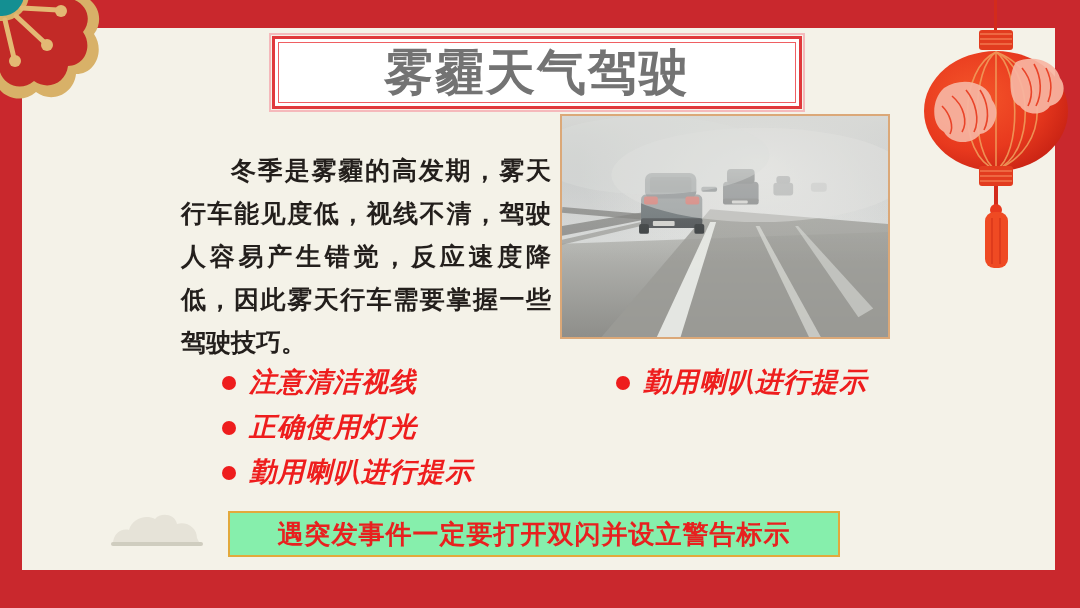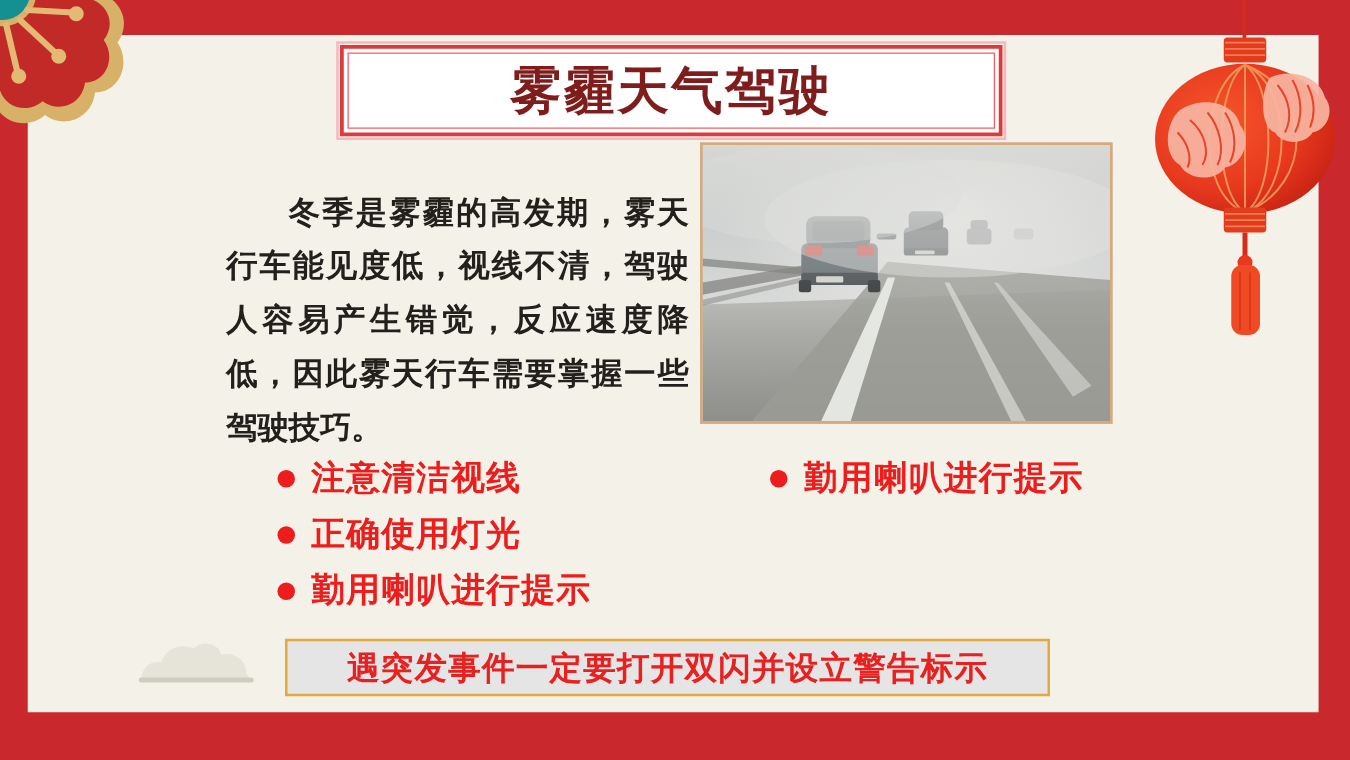--- a/index.html
+++ b/index.html
@@ -98,23 +98,23 @@
     z-index: 7;
   }
   .title-box::before {
     content: "";
     position: absolute;
     left: 3px; top: 3px; right: 3px; bottom: 3px;
     border: 1px solid #ef5f62;
     pointer-events: none;
   }
   .title-text {
-    font-size: 41px;
+    font-size: 49px;
     font-weight: bold;
-    color: #7f1d1d;
+    color: #737373;
     letter-spacing: 2px;
     line-height: 1;
     white-space: nowrap;
   }
 
   
   .intro-para {
     position: absolute;
     left: 155px; top: 124px;
     width: 370px;
@@ -161,28 +161,29 @@
     background: #ee1d1d;
     margin-right: 13px;
     flex: 0 0 auto;
   }
   .bullet-label {
     font-size: 27px;
     font-weight: bold;
     color: #ee1d1d;
     letter-spacing: 1px;
     line-height: 1;
+    font-style: italic;
   }
 
   
   .banner {
     position: absolute;
     left: 228px; top: 511px;
     width: 612px; height: 46px;
-    background: #e5e5e5;
+    background: #86efac;
     border: 2px solid #e2a93c;
     box-sizing: border-box;
     display: flex;
     align-items: center;
     justify-content: center;
     z-index: 5;
   }
   .banner-text {
     font-size: 26px;
     font-weight: bold;

